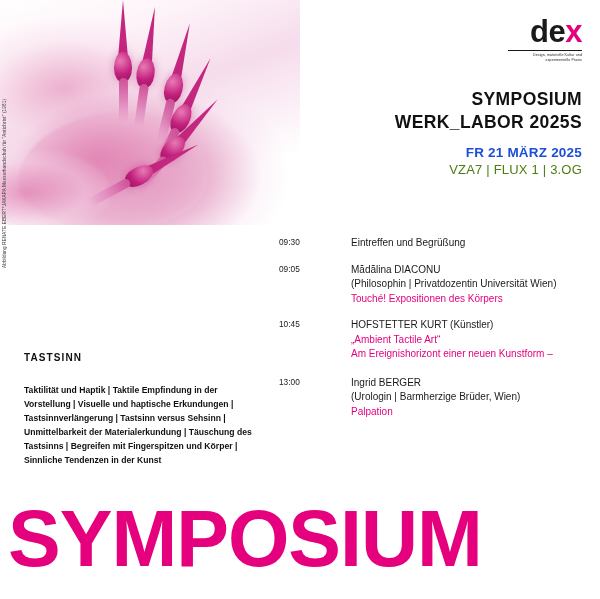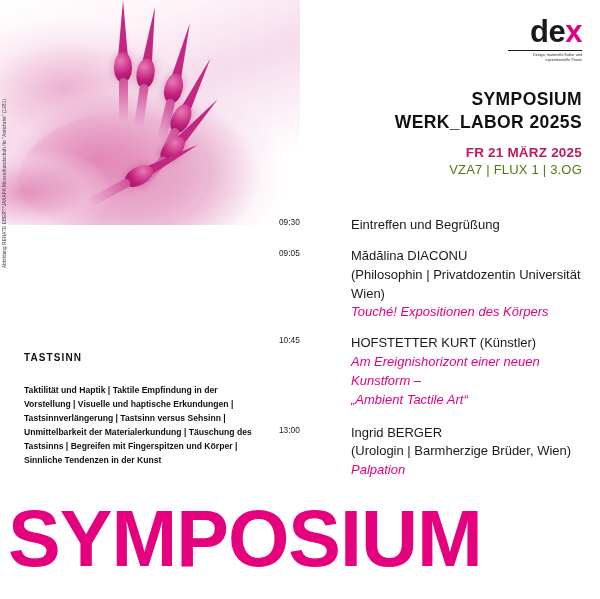--- a/index.html
+++ b/index.html
@@ -151,57 +151,56 @@
   .title-l1, .title-l2 {
     font-size: 17.5px;
     font-weight: 700;
     letter-spacing: 0.4px;
     line-height: 1.3;
   }
   .date-line {
     margin-top: 11px;
     font-size: 13.5px;
     font-weight: 700;
-    color: #be185d;
+    color: #1d4ed8;
     letter-spacing: 0.2px;
   }
   .venue-line {
     margin-top: 2px;
     font-size: 13px;
     font-weight: 400;
     color: #4d7c0f;
     letter-spacing: 0.2px;
   }
 
   
   .programme {
     position: absolute;
     left: 279px;
-    top: 216px;
+    top: 236px;
     width: 310px;
   }
   .prog-row {
     display: flex;
   }
   .prog-time {
     width: 72px;
     flex: 0 0 72px;
     font-size: 8.3px;
     color: #1a1a1a;
     line-height: 1.45;
   }
   .prog-body {
     flex: 1 1 auto;
-    font-size: 13px;
+    font-size: 10px;
     color: #1a1a1a;
     line-height: 1.45;
   }
   .prog-body .line-pink {
     color: #e5007d;
-    font-style: italic;
   }
   .row-gap-lg { margin-bottom: 14px; }
   .row-gap-md { margin-bottom: 12px; }
 
   
   .tastsinn-heading {
     position: absolute;
     left: 24px;
     top: 352px;
     font-size: 10px;
@@ -315,22 +314,22 @@
         <div>Mădălina DIACONU</div>
         <div>(Philosophin | Privatdozentin Universität Wien)</div>
         <div class="line-pink">Touché! Expositionen des Körpers</div>
       </div>
     </div>
 
     <div class="prog-row row-gap-lg">
       <div class="prog-time">10:45</div>
       <div class="prog-body">
         <div>HOFSTETTER KURT (Künstler)</div>
+        <div class="line-pink">„Ambient Tactile Art“</div>
         <div class="line-pink">Am Ereignishorizont einer neuen Kunstform –</div>
-        <div class="line-pink">„Ambient Tactile Art“</div>
       </div>
     </div>
 
 
     <div class="prog-row">
       <div class="prog-time">13:00</div>
       <div class="prog-body">
         <div>Ingrid BERGER</div>
         <div>(Urologin | Barmherzige Brüder, Wien)</div>
         <div class="line-pink">Palpation</div>

